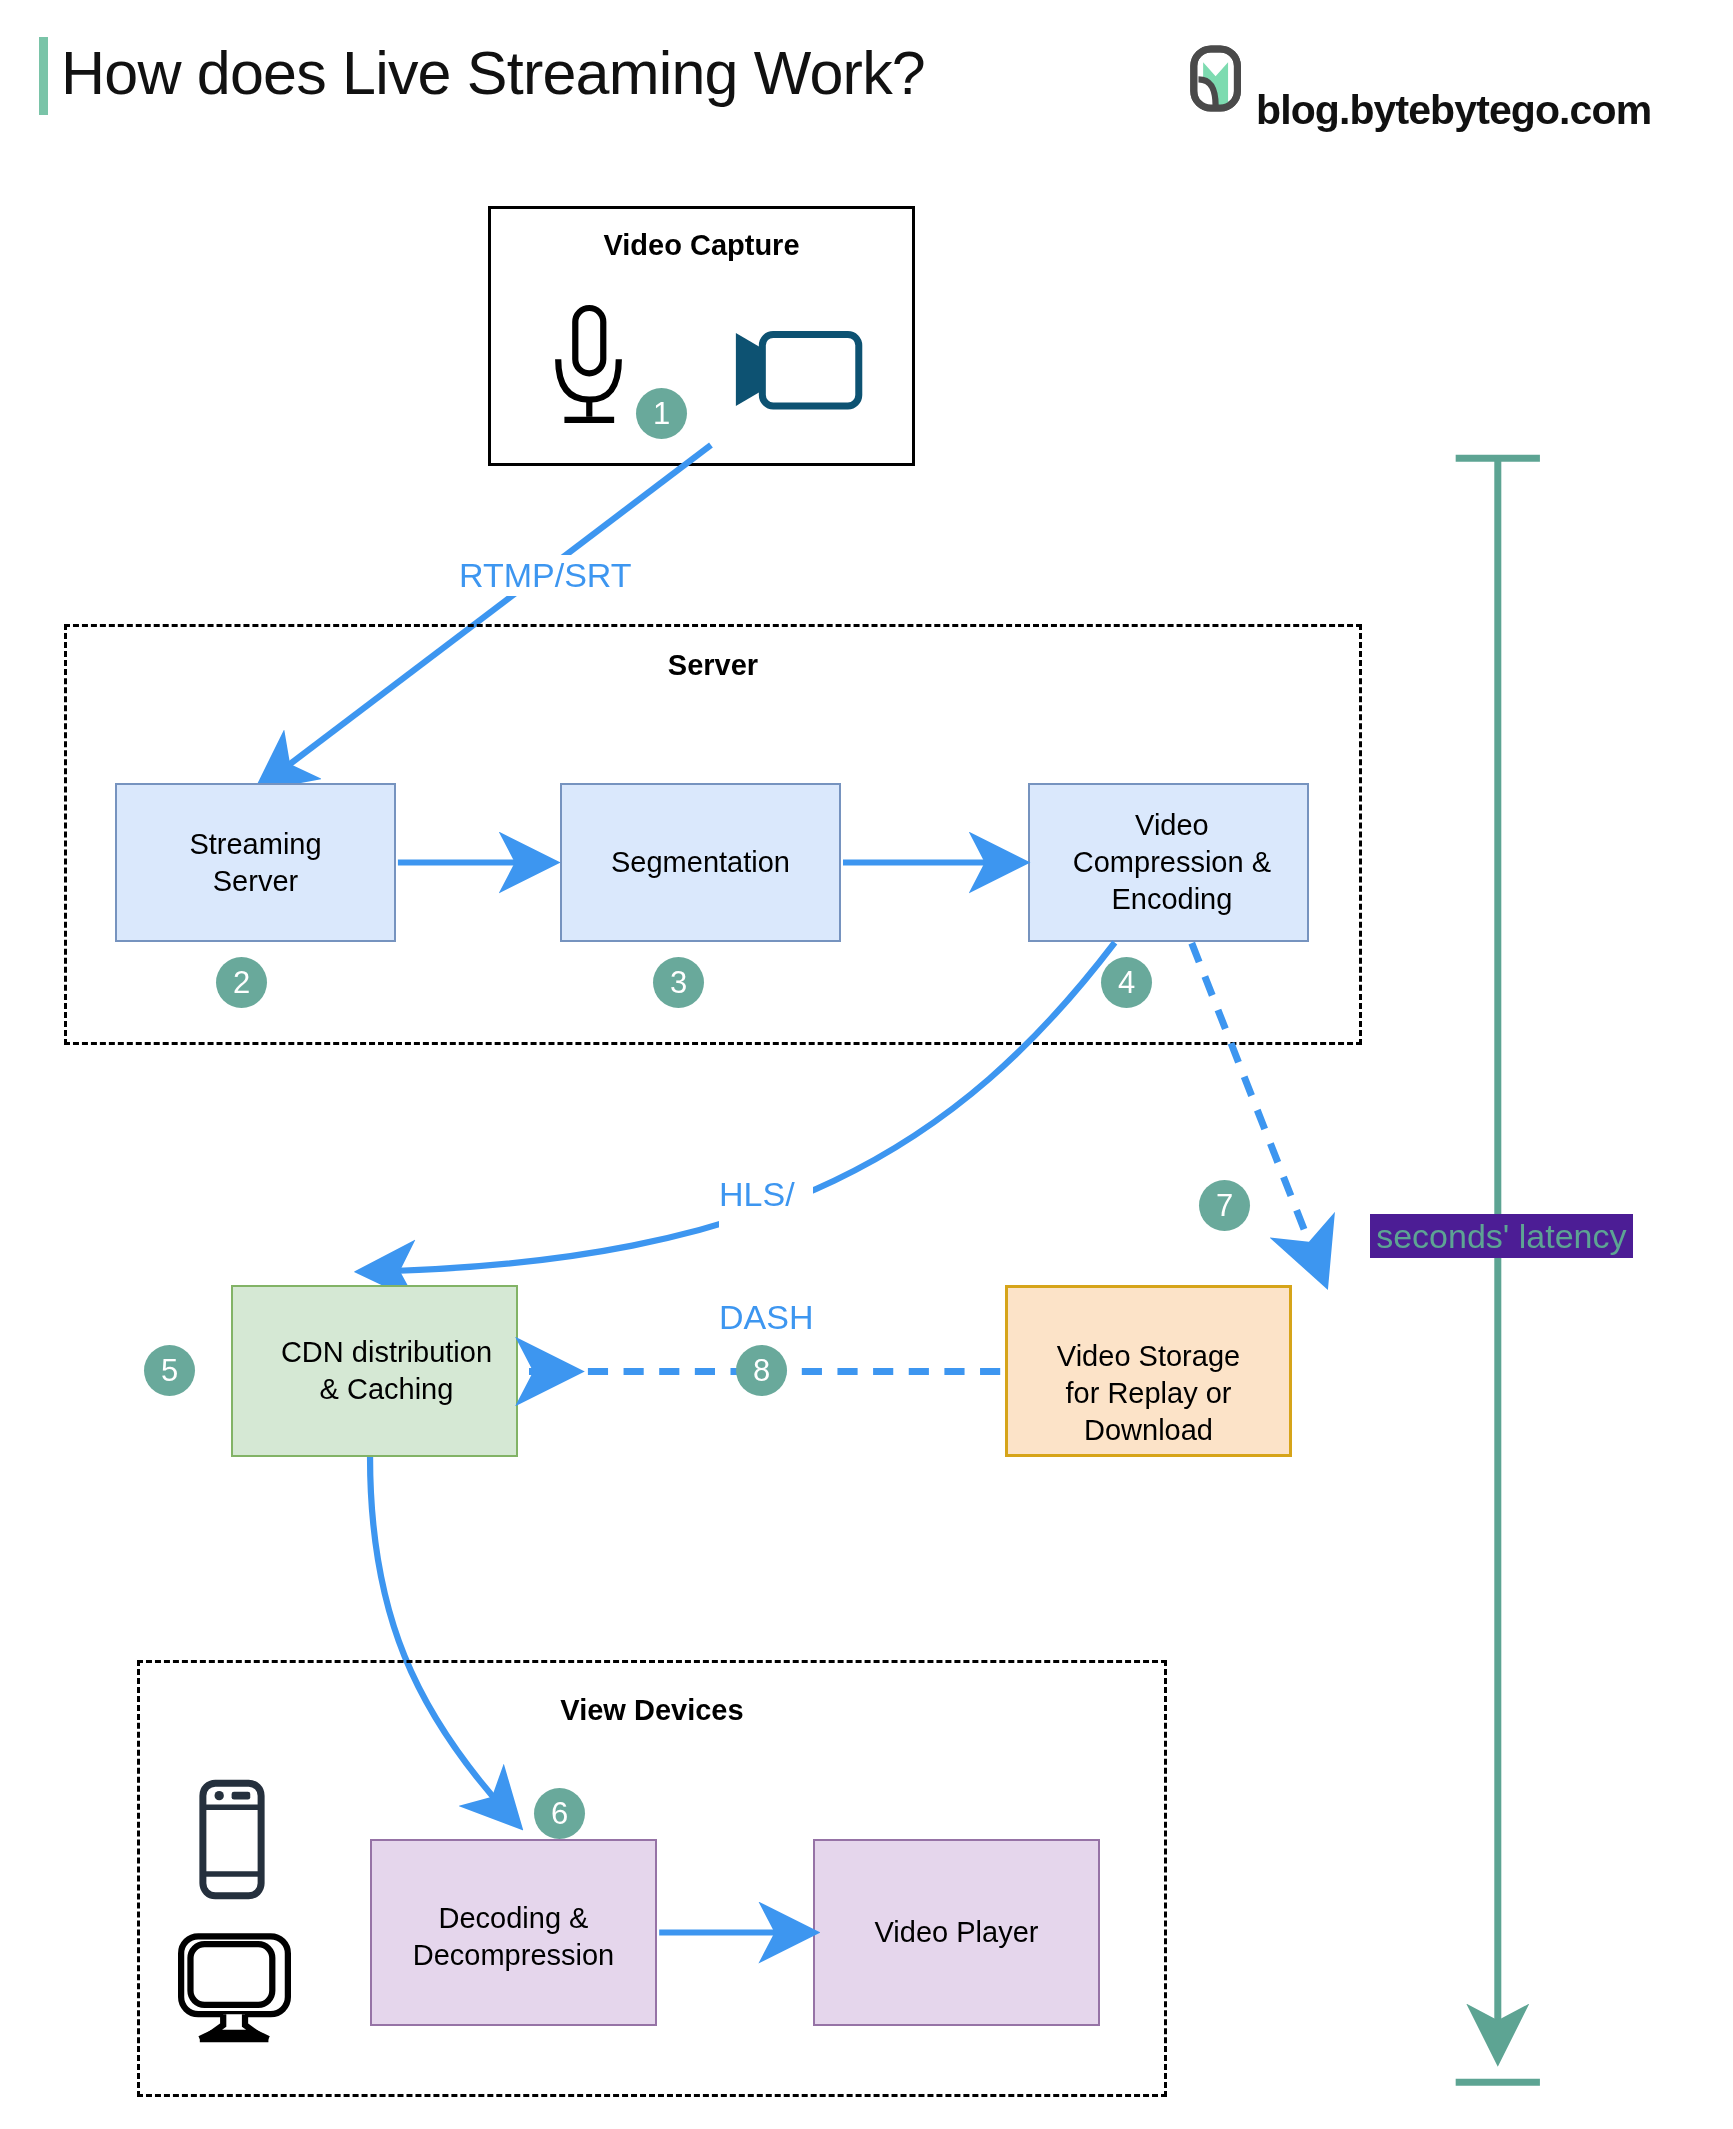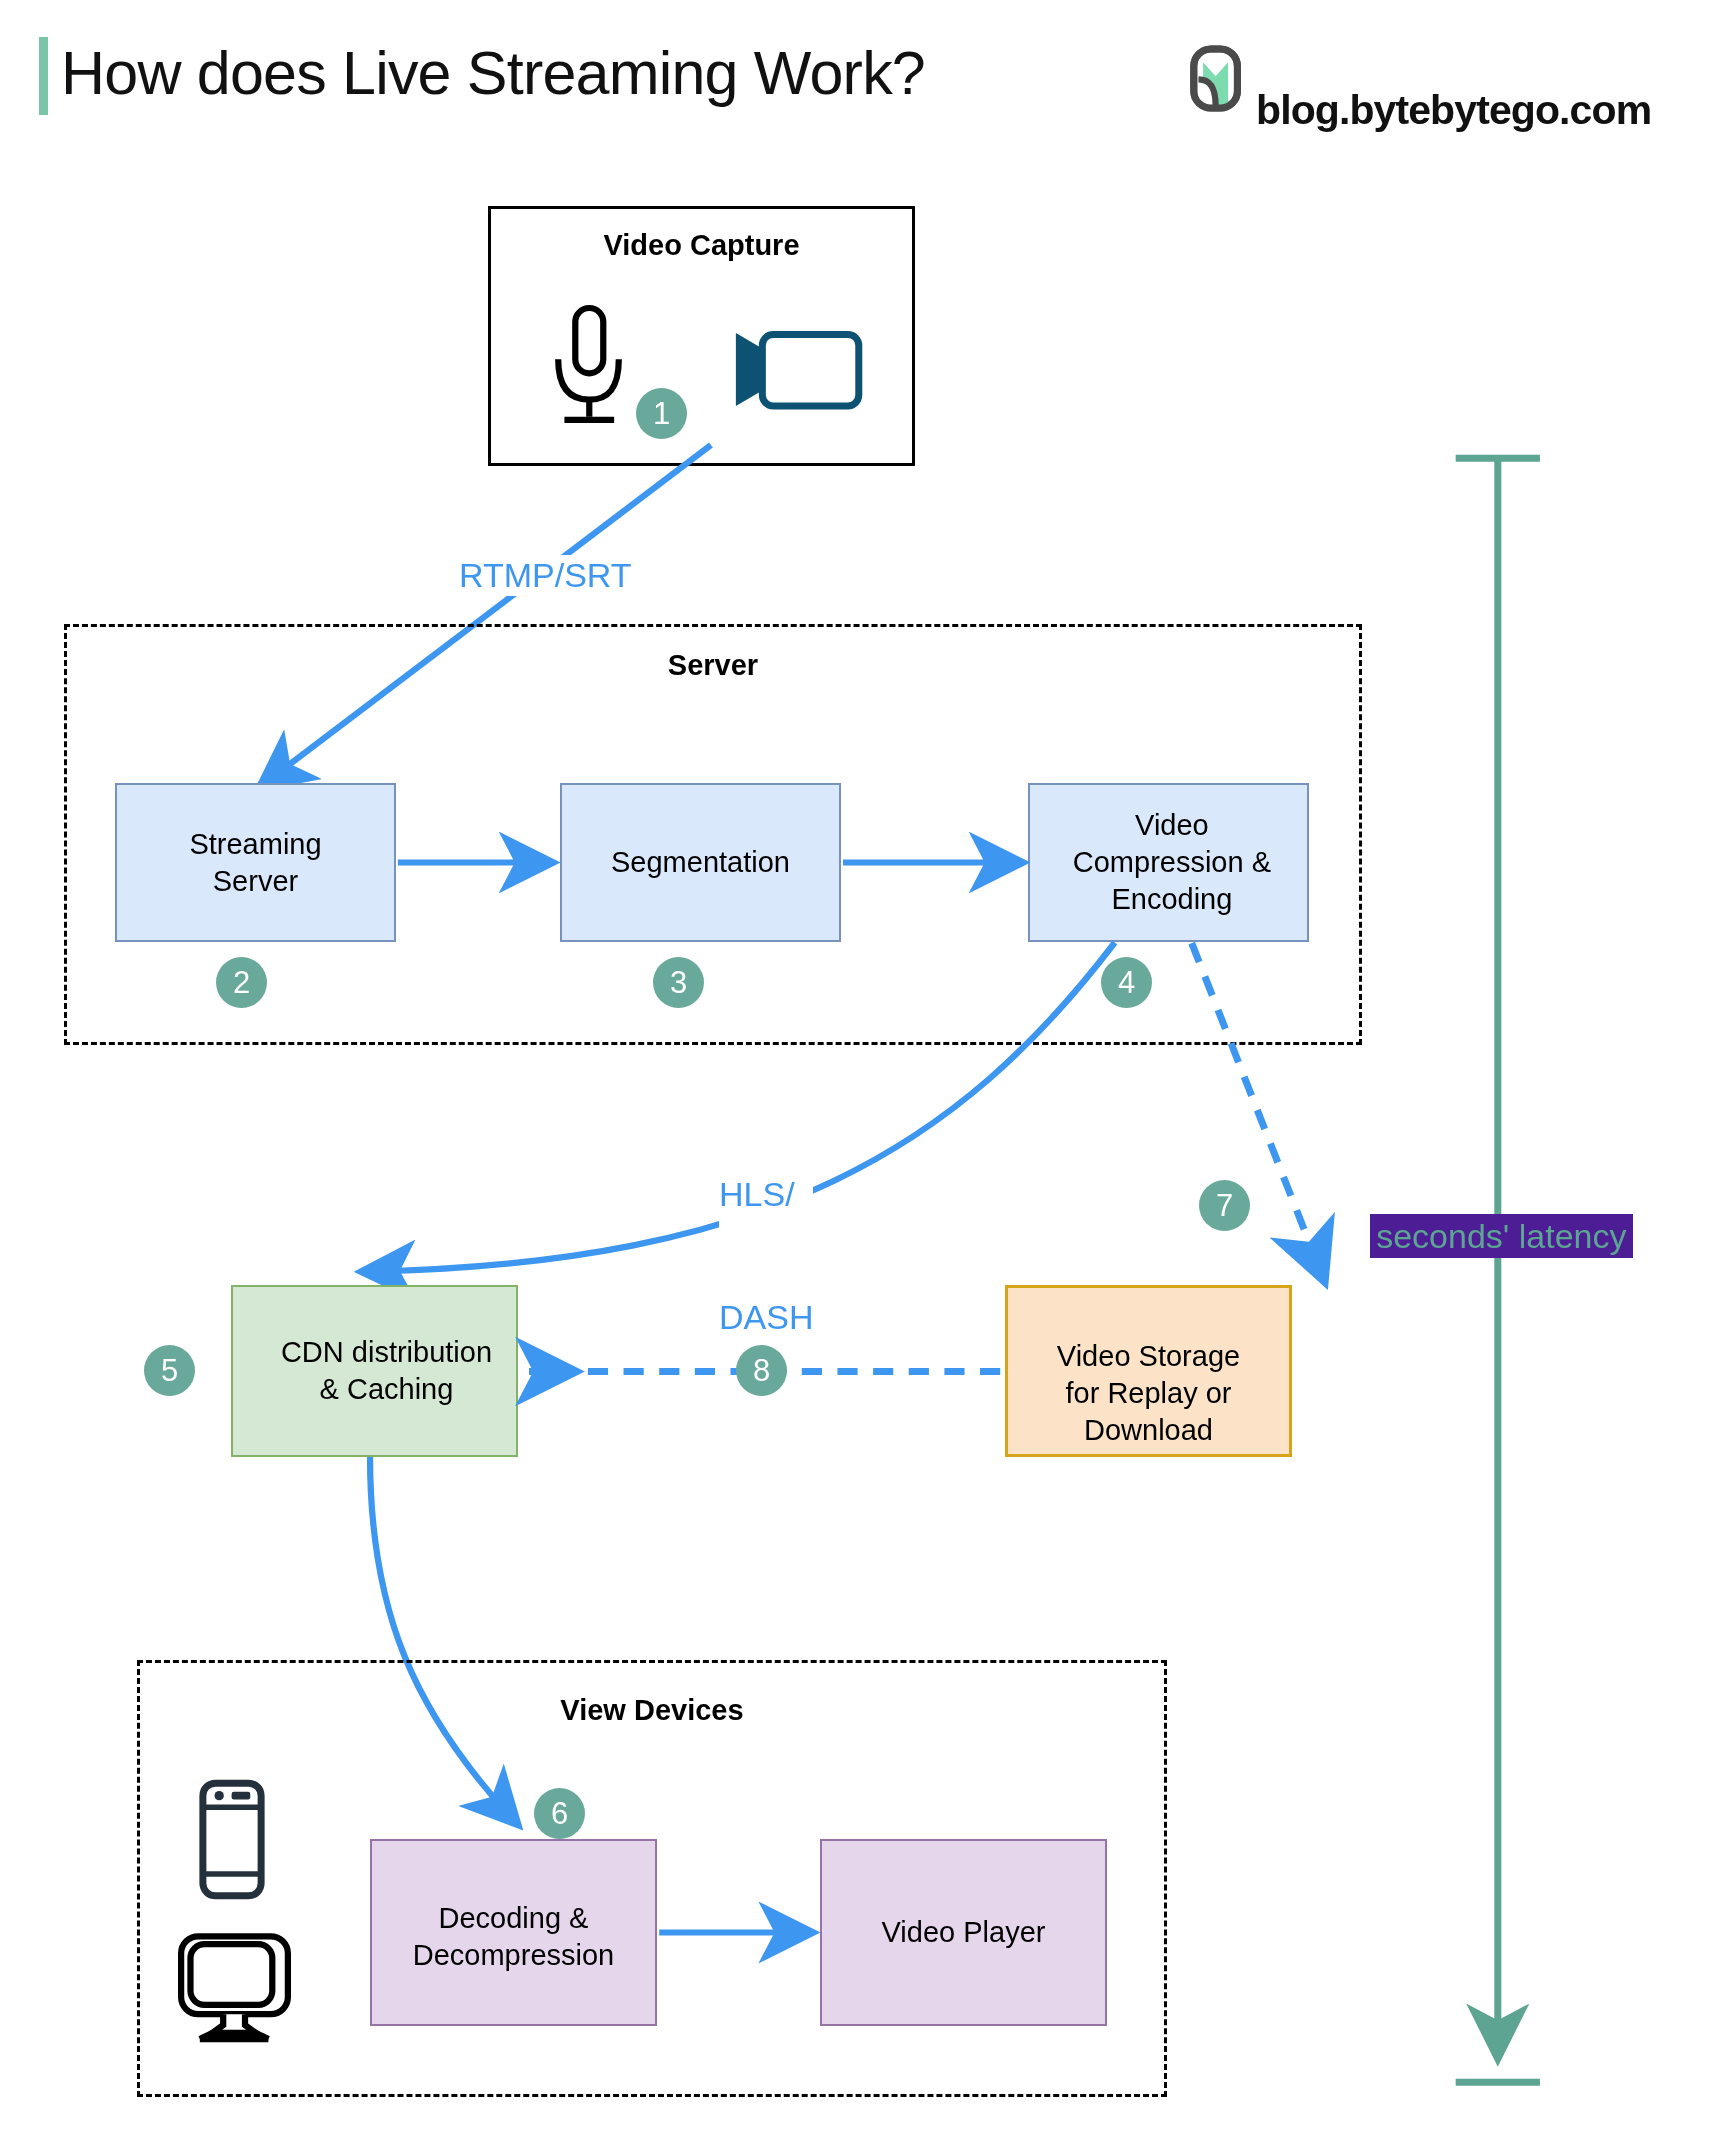--- a/index.html
+++ b/index.html
@@ -237,21 +237,21 @@
 
   <div class="badge" style="left:534px;top:1788px;">
     <span>6</span>
   </div>
 
   <div class="node purple" style="left:370px;top:1839px;width:287px;height:187px;">
     <span style="white-space:pre-line;margin-top:8px;">Decoding &amp;
 Decompression</span>
   </div>
 
-  <div class="node purple" style="left:813px;top:1839px;width:287px;height:187px;margin-left:7px;">
+  <div class="node purple" style="left:813px;top:1839px;width:287px;height:187px;">
     <span style="white-space:pre-line;">Video Player</span>
   </div>
 
   <svg class="icon" style="left:657px;top:1917px;width:164px;height:31px;" width="164" height="31" viewBox="0 0 210 40">
     <defs>
       <marker id="arrowBlue7" markerWidth="10" markerHeight="10" refX="8" refY="5" orient="auto">
         <path d="M0,0 L10,5 L0,10 L2.6,5 Z" fill="#3d96f0"></path>
       </marker>
     </defs>
     <path d="M2 20 L194 20" fill="none" stroke="#3d96f0" stroke-width="8" marker-end="url(#arrowBlue7)"></path>

